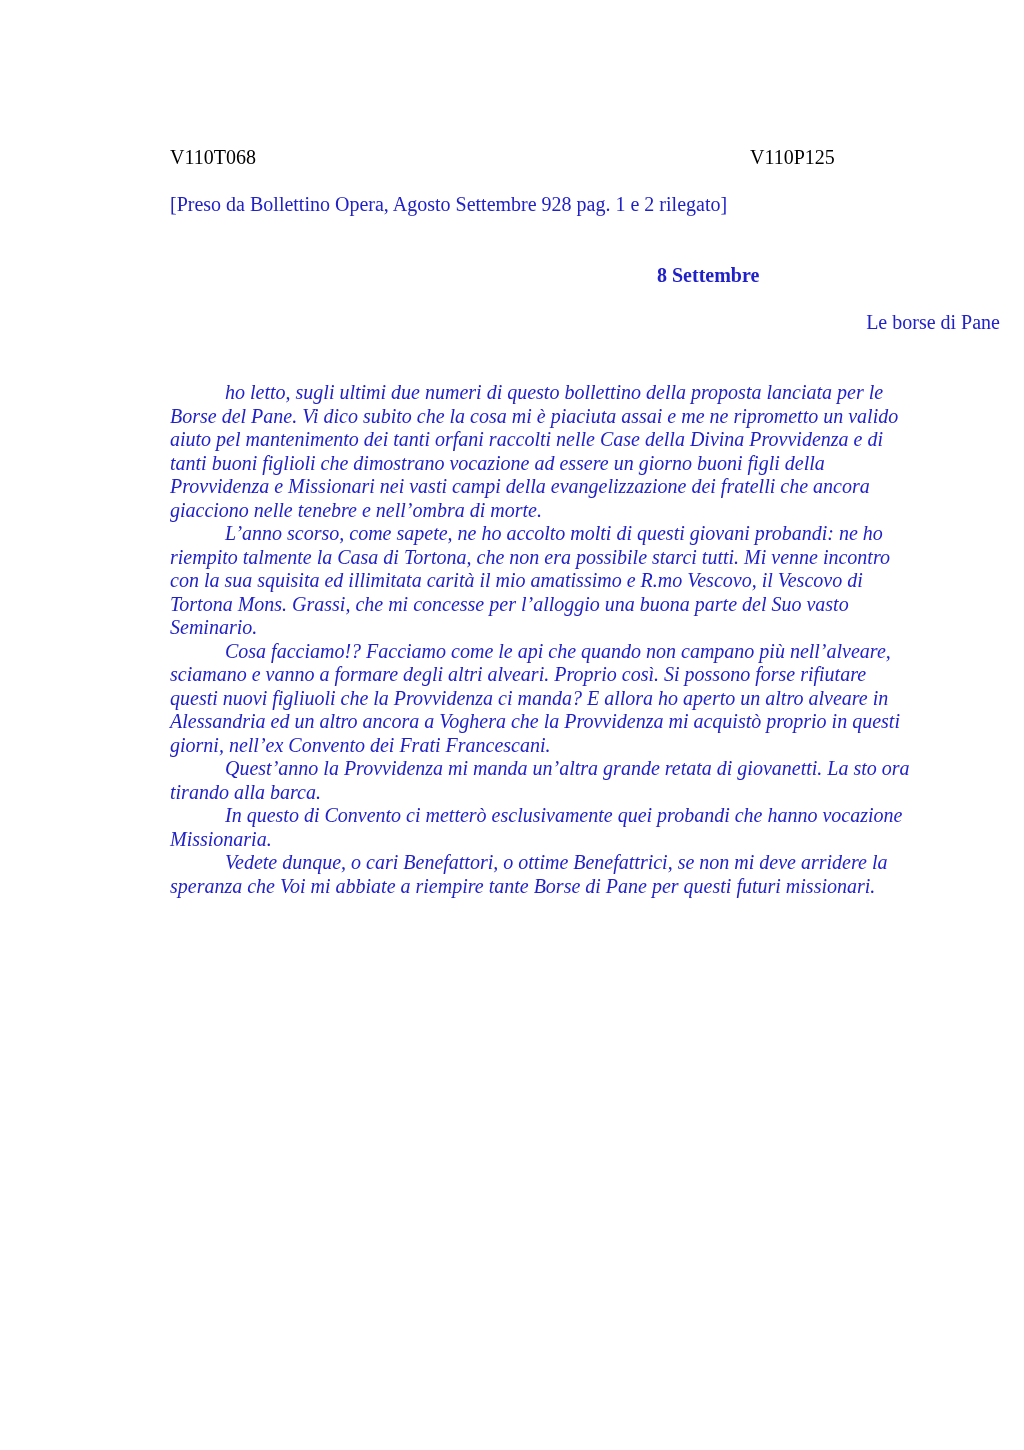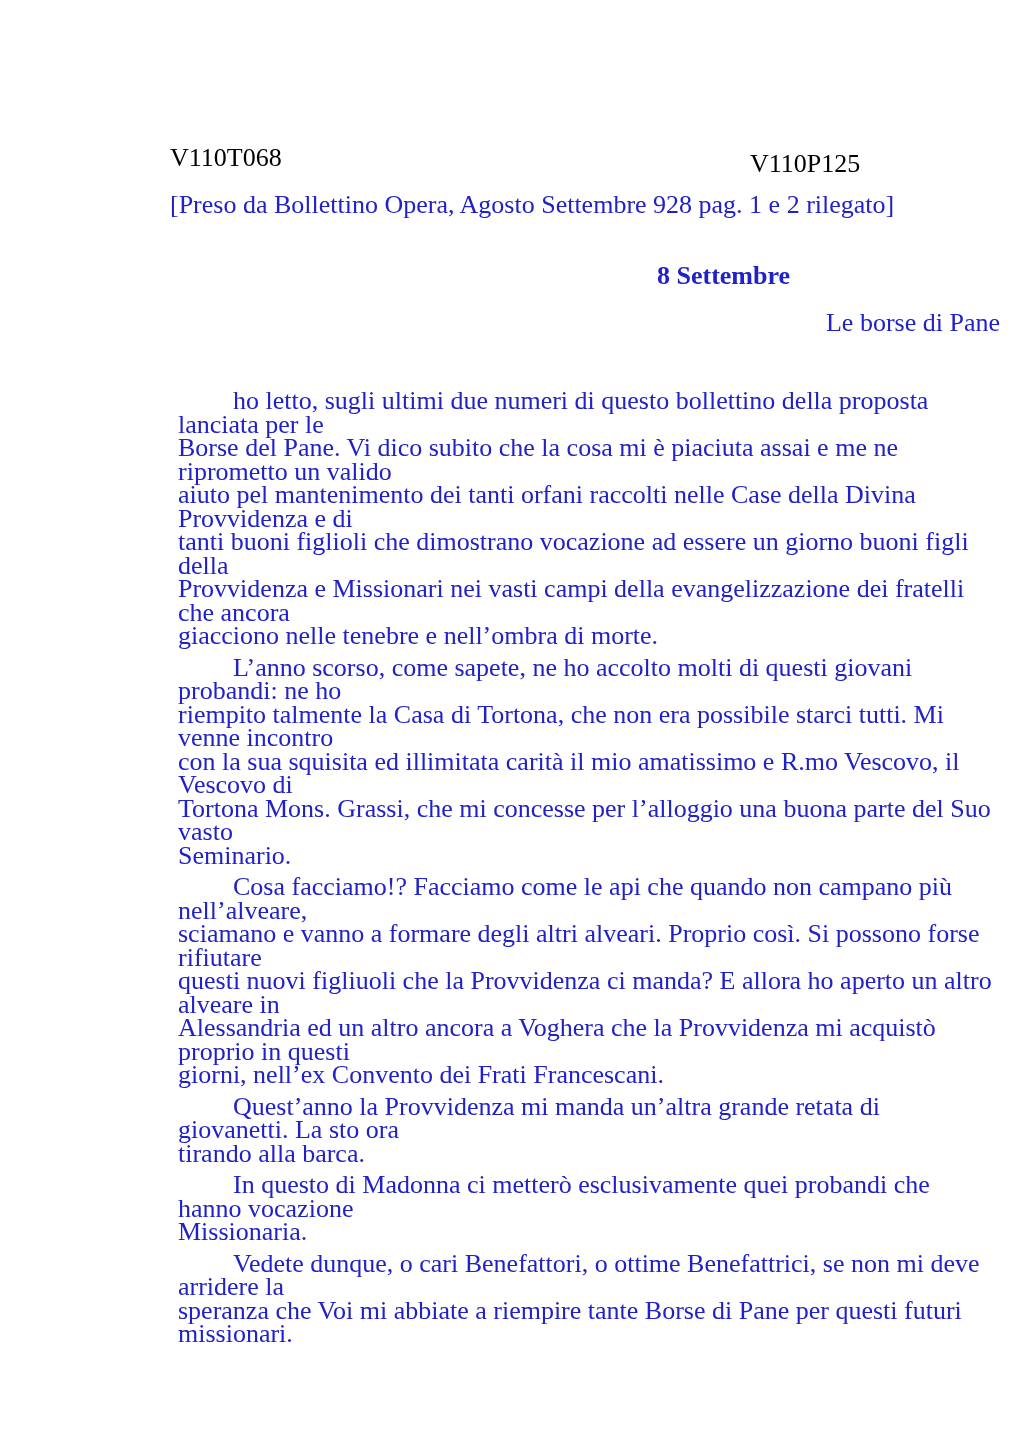--- a/index.html
+++ b/index.html
@@ -7,57 +7,58 @@
     padding: 0;
     background: #ffffff;
   }
   .page {
     position: relative;
     width: 1024px;
     height: 1450px;
     background: #ffffff;
     overflow: hidden;
     font-family: "Liberation Serif", serif;
-    font-size: 26px;
+    font-size: 20px;
     line-height: 23.5px;
     color: #2121c8;
   }
   .content {
     position: absolute;
     left: 170px;
     top: 146px;
     width: 830px;
   }
   .line { min-height: 23.5px; }
   .spacer { height: 23.5px; }
   .header-line {
     position: relative;
     color: #000000;
   }
   .right-ref {
     position: absolute;
     left: 580px;
-    top: 6px;
+    top: 0;
     font-family: Liberation Serif, serif;
   }
   .date-block {
     margin-left: 487px;
     font-weight: bold;
   }
   .title-line {
     margin-left: 310px;
     text-align: right;
   }
   .salutation {
     text-indent: 55px;
   }
   .para {
-    margin: 8px;
+    margin: 0;
     text-indent: 55px;
     white-space: pre-line;
+    font-style: italic;
   }
 </style>
 </head>
 <body>
 
 <div class="page">
   <div class="content">
 
     <div class="line header-line">
       <span>V110T068</span>
@@ -96,20 +97,20 @@
 con la sua squisita ed illimitata carità il mio amatissimo e R.mo Vescovo, il Vescovo di
 Tortona Mons. Grassi, che mi concesse per l’alloggio una buona parte del Suo vasto
 Seminario.</p>
       <p class="para">Cosa facciamo!? Facciamo come le api che quando non campano più nell’alveare,
 sciamano e vanno a formare degli altri alveari. Proprio così. Si possono forse rifiutare
 questi nuovi figliuoli che la Provvidenza ci manda? E allora ho aperto un altro alveare in
 Alessandria ed un altro ancora a Voghera che la Provvidenza mi acquistò proprio in questi
 giorni, nell’ex Convento dei Frati Francescani.</p>
       <p class="para">Quest’anno la Provvidenza mi manda un’altra grande retata di giovanetti. La sto ora
 tirando alla barca.</p>
-      <p class="para">In questo di Madonna ci metterò esclusivamente quei probandi che hanno vocazione
+      <p class="para">In questo di Convento ci metterò esclusivamente quei probandi che hanno vocazione
 Missionaria.</p>
       <p class="para">Vedete dunque, o cari Benefattori, o ottime Benefattrici, se non mi deve arridere la
 speranza che Voi mi abbiate a riempire tante Borse di Pane per questi futuri missionari.</p>
     </div>
 
   </div>
 </div>
 
 </body></html>

